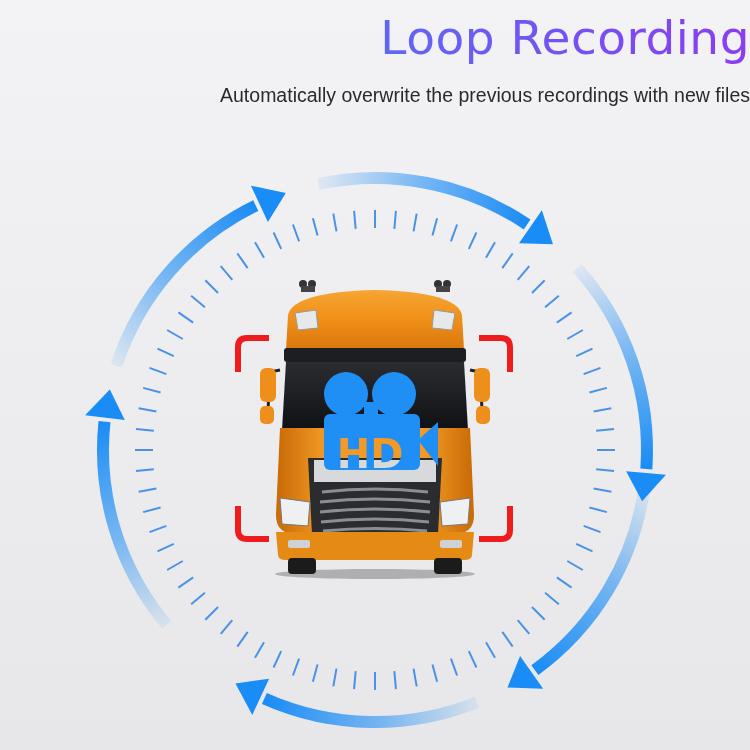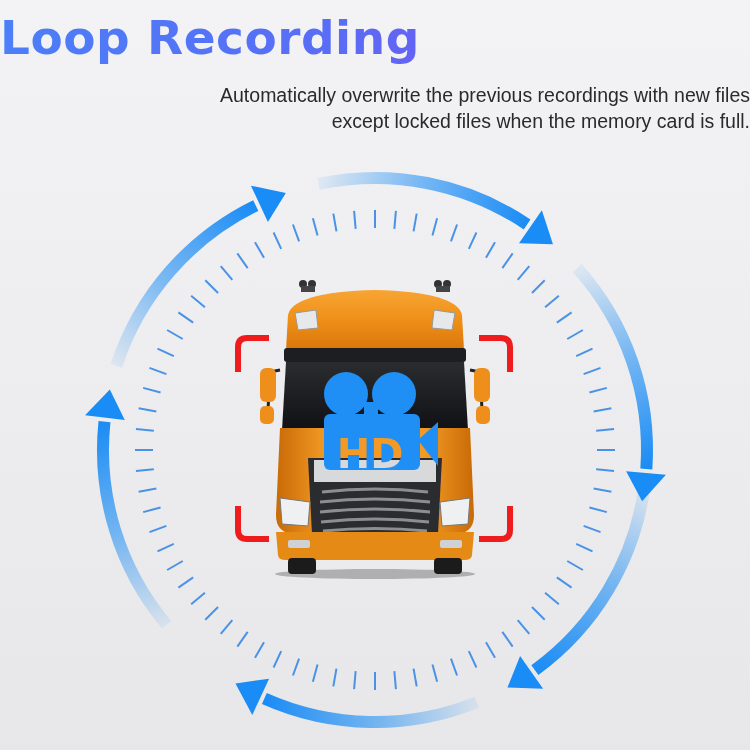--- a/index.html
+++ b/index.html
@@ -2,43 +2,42 @@
 <html><head>
   <meta charset="utf-8">
   <style>
     html, body { margin: 0; padding: 0; }
     body {
       width: 750px; height: 750px; overflow: hidden; position: relative;
       background: linear-gradient(180deg, #f3f3f5 0%, #ececee 60%, #e7e7e9 100%);
       font-family: "DejaVu Sans", sans-serif;
     }
     .title {
-      position: absolute; left: 0; right: 0; top: 8px; text-align: left;
-      font-family: "DejaVu Sans", sans-serif; font-weight: bold;
+      position: absolute; left: 0; right: 0; top: 8px; text-align: right;
+      font-family: "DejaVu Sans", sans-serif; font-weight: normal;
       font-size: 47px; letter-spacing: 0.5px; line-height: 60px;
       background: linear-gradient(90deg, #4b7ff8 0%, #5a6cf5 45%, #8a3df1 100%);
       -webkit-background-clip: text; background-clip: text; color: transparent;
     }
     .subtitle {
       position: absolute; left: 0; right: 0; top: 82px; text-align: right;
       font-family: "Liberation Sans", sans-serif; font-size: 19.5px; line-height: 26px;
       color: #2a2a2a;
     }
     .subtitle span { display: block; }
     .ring { position: absolute; left: 0; top: 0; width: 750px; height: 750px; }
     .truck { position: absolute; left: 258px; top: 270px; width: 234px; height: 310px; }
     .hd-icon { position: absolute; left: 324px; top: 372px; width: 122px; height: 108px; }
   </style>
 </head>
 <body>
 
 <div class="title">Loop Recording</div>
 <div class="subtitle">
   <span>Automatically overwrite the previous recordings with new files</span>
-  <span>except locked files when the memory card is full.</span>
 </div>
 
 <svg class="ring" viewBox="0 0 750 750" xmlns="http://www.w3.org/2000/svg">
   <defs id="ring-defs">
       <linearGradient id="ag0" gradientUnits="userSpaceOnUse" x1="116.31262756771827" y1="365.94737753001425" x2="255.7630480733709" y2="205.52801940662658">
         <stop offset="0" stop-color="#1a8cf5" stop-opacity="0.08"></stop>
         <stop offset="0.45" stop-color="#1a8cf5" stop-opacity="0.55"></stop>
         <stop offset="1" stop-color="#1a8cf5" stop-opacity="1"></stop>
       </linearGradient>
       <linearGradient id="ag1" gradientUnits="userSpaceOnUse" x1="318.4480200975695" y1="183.94385260040485" x2="527.1004697440432" y2="224.50178026502866">

